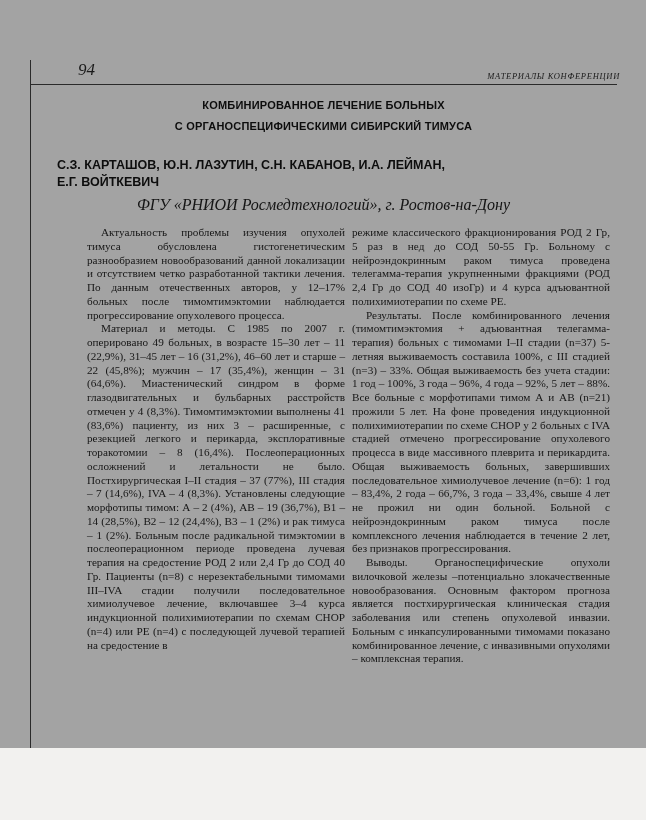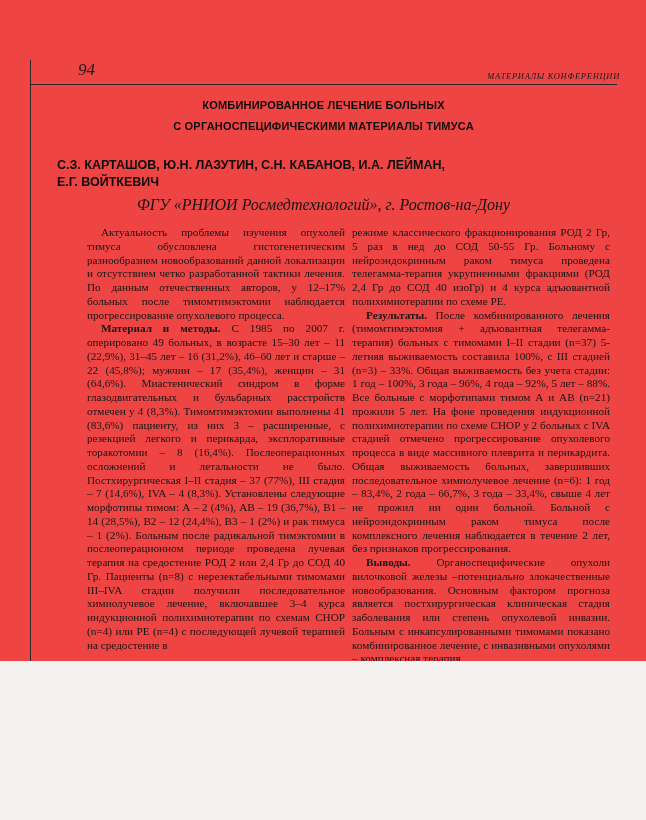--- a/index.html
+++ b/index.html
@@ -1,22 +1,22 @@
 <!DOCTYPE html>
 <html><head>
 <meta charset="utf-8">
 <style>
   * { margin: 0; padding: 0; box-sizing: border-box; }
   html, body { width: 646px; height: 820px; }
   body { background: #f2f1ef; font-family: "Liberation Serif", serif; }
   .page {
     position: relative;
     width: 646px;
-    height: 661px;
-    background: #ef4444;
+    height: 748px;
+    background: #a3a3a3;
     color: #141414;
     overflow: hidden;
   }
   .rule-left {
     position: absolute;
     left: 30px; top: 60px;
     width: 1px; height: 741px;
     background: #2a2a2a;
   }
   .rule-top {
@@ -90,21 +90,21 @@
   }
   .col {
     width: 258px;
     font-size: 11.2px;
     line-height: 13.75px;
     text-align: justify;
     color: #161616;
   }
   .para { text-indent: 14px; }
   .para.no-indent { text-indent: 0; }
-  .lead { font-weight: bold; }
+  .lead { font-weight: normal; }
   .footer {
     position: absolute;
     left: 57px; top: 792px;
     width: 533px;
     text-align: center;
     font-size: 9.5px;
     letter-spacing: 0.4px;
     color: #1a1a1a;
   }
 </style>
@@ -115,21 +115,21 @@
 
   <div class="rule-left"></div>
   <div class="rule-top"></div>
   <div class="rule-bottom"></div>
 
   <div class="page-number">94</div>
   <div class="running-head">МАТЕРИАЛЫ КОНФЕРЕНЦИИ</div>
 
   <h1 class="title">
     <span>КОМБИНИРОВАННОЕ ЛЕЧЕНИЕ БОЛЬНЫХ</span>
-    <span>С ОРГАНОСПЕЦИФИЧЕСКИМИ МАТЕРИАЛЫ ТИМУСА</span>
+    <span>С ОРГАНОСПЕЦИФИЧЕСКИМИ СИБИРСКИЙ ТИМУСА</span>
   </h1>
 
   <div class="authors">
     <span>С.З. КАРТАШОВ, Ю.Н. ЛАЗУТИН, С.Н. КАБАНОВ, И.А. ЛЕЙМАН,</span>
     <span>Е.Г. ВОЙТКЕВИЧ</span>
   </div>
 
   <div class="affiliation">ФГУ «РНИОИ Росмедтехнологий», г. Ростов-на-Дону</div>
 
   <div class="body-columns">

